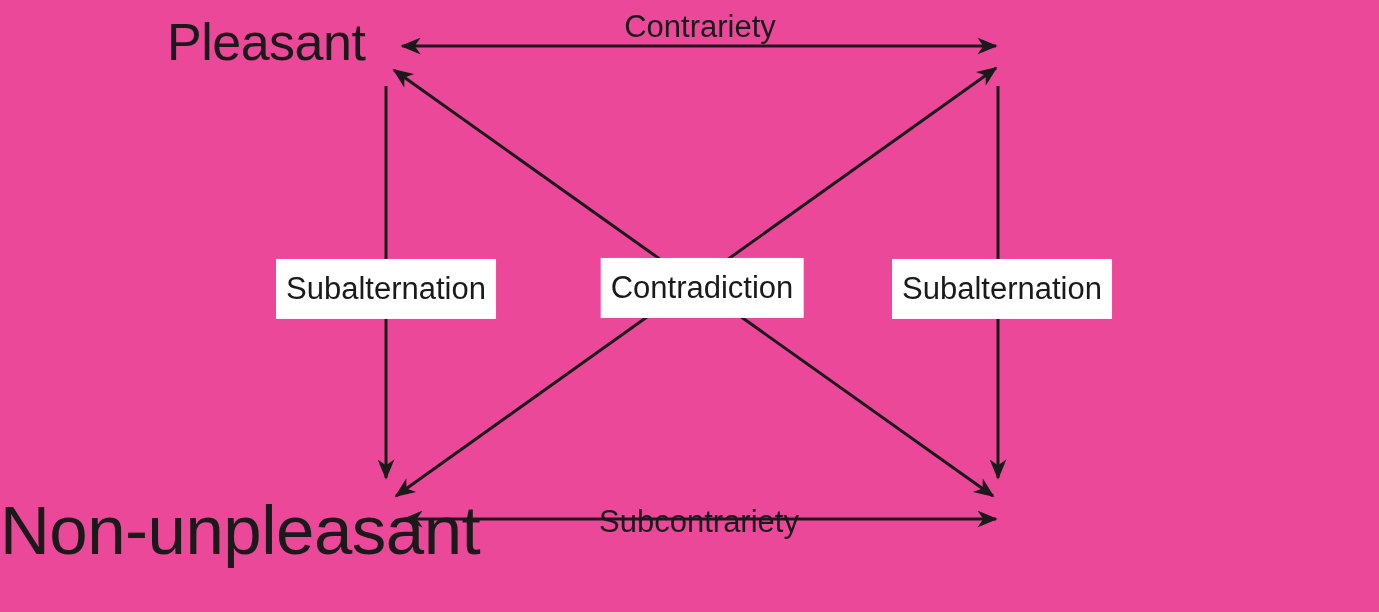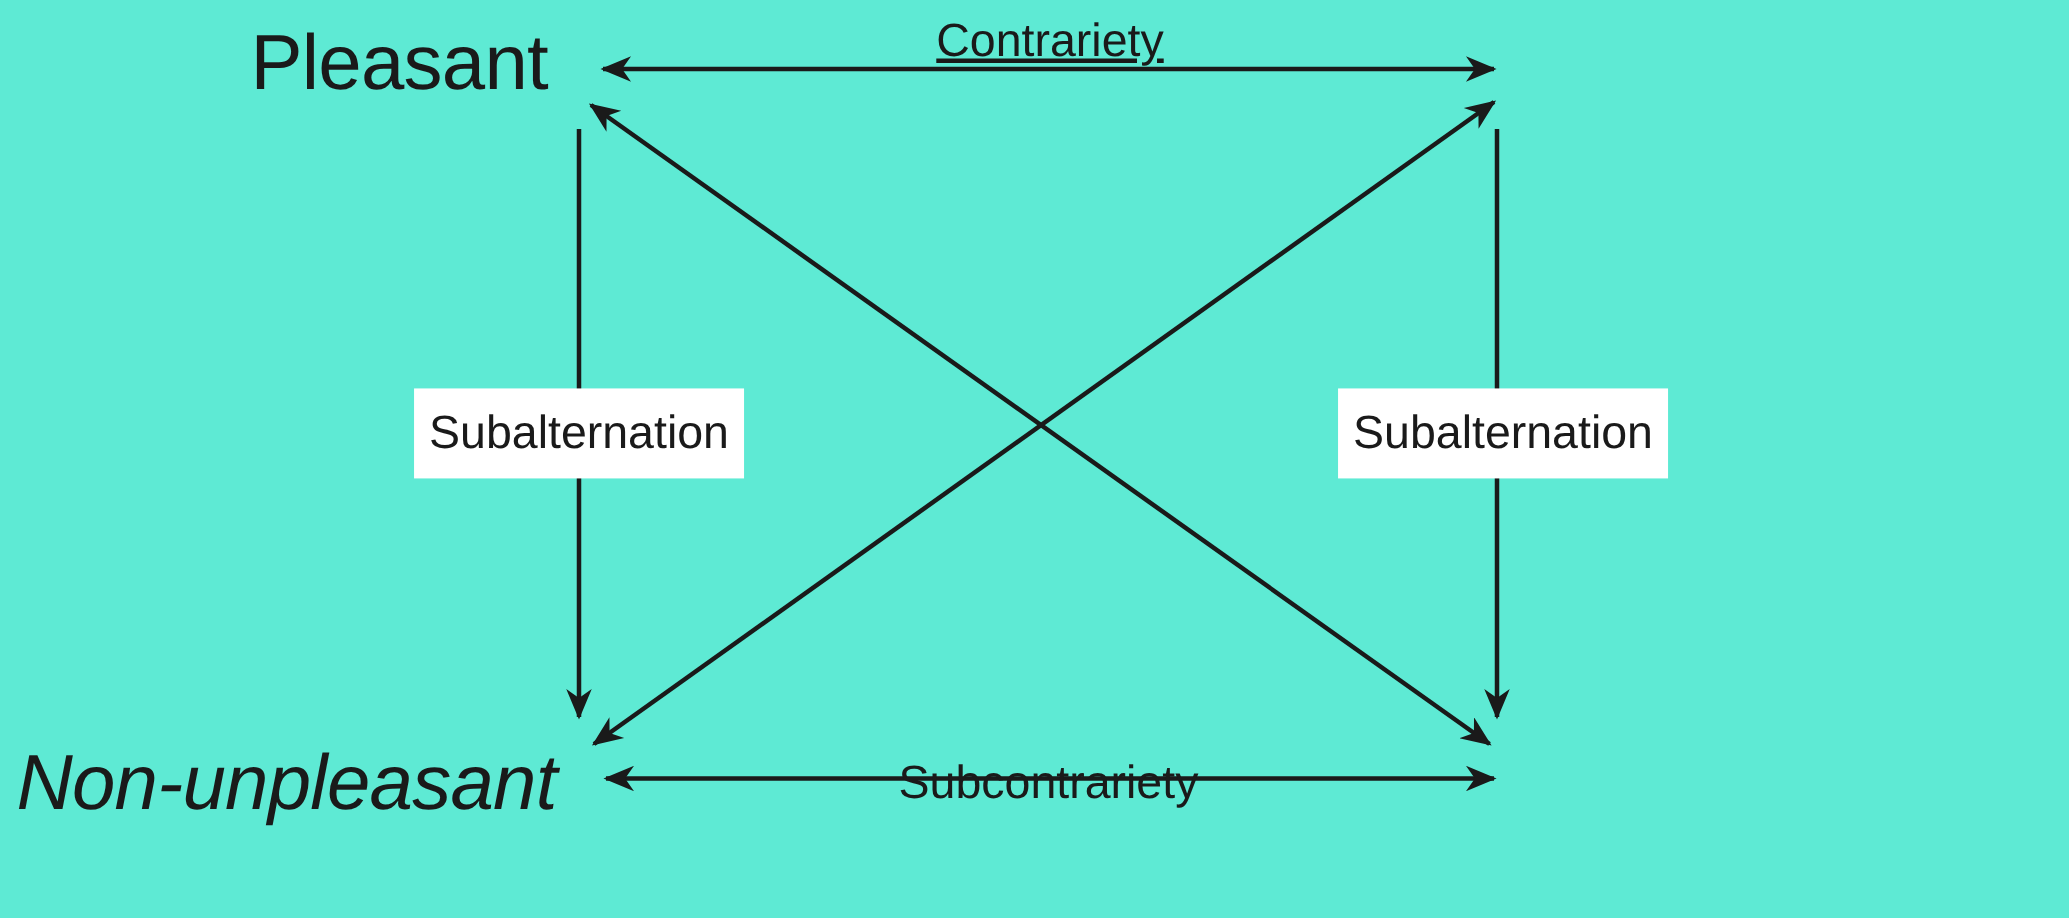--- a/index.html
+++ b/index.html
@@ -5,21 +5,21 @@
   html, body {
     margin: 0;
     padding: 0;
     background: #ffffff;
     font-family: "Liberation Sans", sans-serif;
   }
   .canvas {
     position: relative;
     width: 1379px;
     height: 612px;
-    background: #5eead4;
+    background: #ec4899;
     overflow: hidden;
     color: #1a1a1a;
   }
   svg.arrows {
     position: absolute;
     left: 0;
     top: 0;
     z-index: 1;
   }
   svg.arrows line {
@@ -35,24 +35,23 @@
     white-space: nowrap;
     letter-spacing: -0.5px;
   }
   .node-block {
     position: absolute;
     z-index: 2;
     text-align: center;
     white-space: nowrap;
   }
   .node-block .main {
-    font-size: 52px;
+    font-size: 69px;
     line-height: 1.08;
     letter-spacing: -0.5px;
-    font-style: italic;
   }
   .node-block .sub {
     font-size: 35px;
     line-height: 1.1;
     margin-top: 7px;
     letter-spacing: -0.3px;
   }
   .rel-label {
     position: absolute;
     z-index: 2;
@@ -94,22 +93,23 @@
   </svg>
 
   <div class="node-label" style="left:167px; top:14px;">Pleasant</div>
 
 
   <div class="node-block" style="left:0px; top:494px; width:382px;">
     <div class="main">Non-unpleasant</div>
   </div>
 
 
-  <div class="rel-label" style="left:700px; top:10px;text-decoration:underline;">Contrariety</div>
+  <div class="rel-label" style="left:700px; top:10px;">Contrariety</div>
 
   <div class="rel-label" style="left:699px; top:505px;">Subcontrariety</div>
 
   <div class="rel-label mid" style="left:386px; top:289px;">Subalternation</div>
 
   <div class="rel-label mid" style="left:1002px; top:289px;">Subalternation</div>
 
+  <div class="rel-label mid" style="left:702px; top:288px;">Contradiction</div>
 
 </div>
 
 </body></html>

